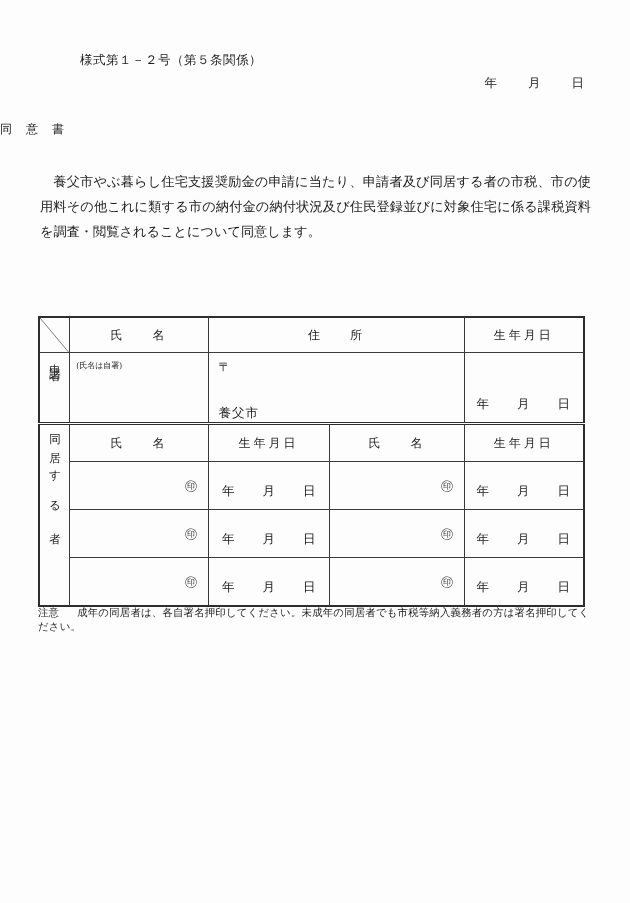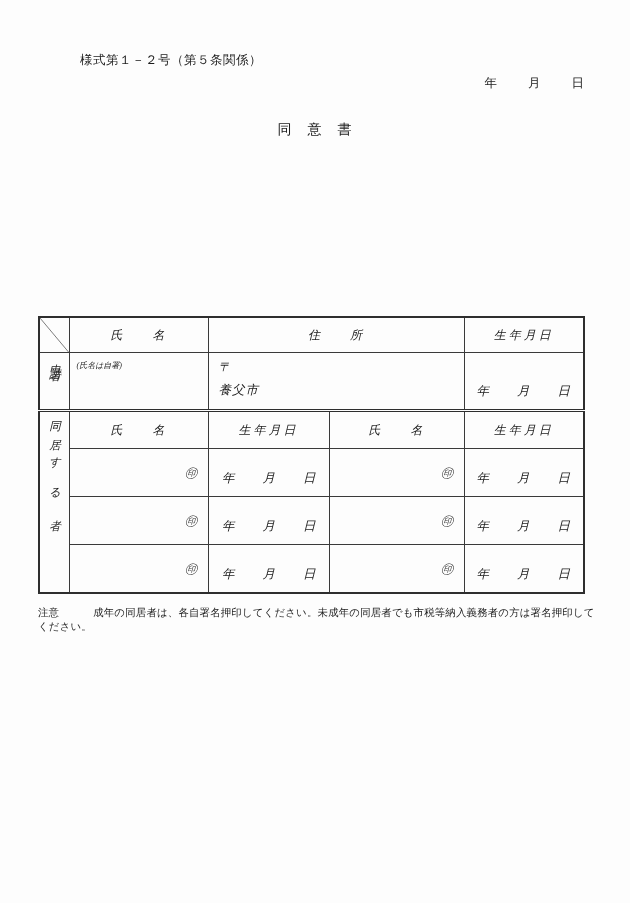--- a/index.html
+++ b/index.html
@@ -7,30 +7,29 @@
     width:630px;height:903px;
     background:#fdfdfd;
     font-family:"Liberation Serif","DejaVu Serif",serif;
     color:#1c1c1c;
     position:relative;
     overflow:hidden;
   }
   .abs{position:absolute;}
   .form-number{left:40px;top:52px;font-size:12.5px;letter-spacing:.5px;margin-left:40px;}
   .issue-date{right:44px;top:75px;font-size:12.5px;letter-spacing:2px;}
-  .doc-title{left:0;right:0;top:121px;text-align:center;font-size:14px;letter-spacing:1px;}
+  .doc-title{left:0;right:0;top:121px;text-align:left;font-size:12px;letter-spacing:1px;}
   .body-text{left:40px;top:169px;width:551px;font-size:13.2px;line-height:25px;}
   .body-text p{margin:0;text-align:justify;text-justify:inter-ideograph;}
 
   table.consent{
     position:absolute;left:38px;top:316px;
     border-collapse:collapse;table-layout:fixed;width:545px;
     border:2px solid #2e2e2e;
     font-size:12px;
-    font-style:italic;
   }
   table.consent td{
     border:1px solid #3a3a3a;
     padding:0;vertical-align:top;
     overflow:hidden;
   }
   tr.r-header td{height:34px;}
   tr.r-applicant td{height:56px;border-bottom:3px double #2e2e2e;}
   tr.r-cohdr td{height:36px;}
   tr.r-corow td{height:47px;}
@@ -45,45 +44,46 @@
   .vtext{
     writing-mode:vertical-rl;text-orientation:upright;
     display:inline-block;margin:0 auto;
     font-size:11.5px;line-height:1;
   }
   .vtext.applicant{letter-spacing:3px;}
   .vtext.cohab{letter-spacing:18px;}
 
   .name-note{font-size:8px;padding:7px 0 0 7px;color:#222;}
   .addr{padding:6px 0 0 10px;font-size:12px;}
-  .addr .city{margin-top:6px;font-size:12.5px;letter-spacing:1px;}
+  .addr .city{margin-top:29px;font-size:12.5px;letter-spacing:1px;}
 
   .date-cell{
     display:flex;height:100%;box-sizing:border-box;
     align-items:flex-end;justify-content:flex-end;
     padding:0 12px 9px 0;letter-spacing:1px;font-size:12.5px;
   }
   .seal-cell{
     display:flex;height:100%;box-sizing:border-box;
     align-items:center;justify-content:flex-end;
     padding-right:10px;
   }
   .seal{font-size:13px;color:#2a2a2a;}
 
   .note-line{left:38px;top:606px;width:560px;font-size:10.4px;letter-spacing:.2px;}
-  .note-line .lbl{margin-right:34px;font-family:Liberation Serif, serif;}
+  .note-line .lbl{margin-right:18px;font-family:Liberation Serif, serif;}
 </style>
 </head>
 <body>
 
 <div class="abs form-number">様式第１－２号（第５条関係）</div>
 <div class="abs issue-date">年　　月　　日</div>
 <div class="abs doc-title">同　意　書</div>
 
 <div class="abs body-text">
+  <p>　養父市やぶ暮らし住宅支援奨励金の申請に当たり、申請者及び同居する者の市税、市の使用料その他これに類する市の納付金の納付状況及び住民登録並びに対象住宅に係る課税資料を調査・閲覧されることについて同意します。</p>
 </div>
 
 <table class="consent">
   <colgroup>
     <col style="width:30px">
     <col style="width:139px">
     <col style="width:121px">
     <col style="width:135px">
     <col style="width:120px">
   </colgroup>

